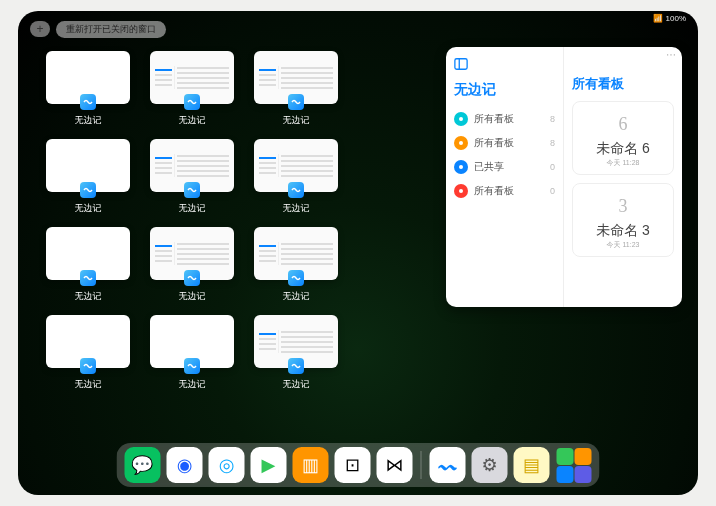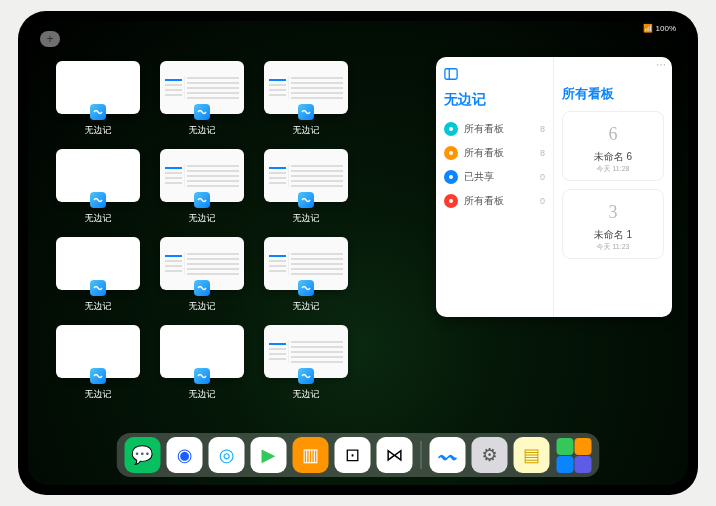--- a/index.html
+++ b/index.html
@@ -6,21 +6,20 @@
 body {
   width: 716px; height: 506px;
   background: #f0f0ee;
   font-family: -apple-system, "PingFang SC", sans-serif;
   display: flex; align-items: center; justify-content: center;
 }
 .device {
   width: 680px; height: 484px;
   background: #000;
   border-radius: 28px;
-  padding: 10px;
   position: relative;
 }
 .screen {
   width: 100%; height: 100%;
   border-radius: 20px;
   background: radial-gradient(circle at 50% 70%, #0a2810 0%, #051808 30%, #020c04 70%, #000 100%),
               linear-gradient(135deg, #0f3818 0%, #04180a 100%);
   position: relative;
   overflow: hidden;
 }
@@ -137,21 +136,21 @@
   border: 1px solid #eee; border-radius: 8px;
   padding: 6px; margin-bottom: 8px;
   display: flex; flex-direction: column; align-items: center;
 }
 .board .sketch {
   width: 32px; height: 32px;
   display: flex; align-items: center; justify-content: center;
   color: #bbb; font-size: 18px;
   font-family: cursive;
 }
-.board .bname { font-size: 10px; color: #444; }
+.board .bname { font-size: 14px; color: #444; }
 .board .bmeta { font-size: 7px; color: #aaa; }
 .dock {
   position: absolute; bottom: 8px; left: 50%; transform: translateX(-50%);
   height: 44px;
   background: rgba(255,255,255,0.22);
   border-radius: 14px;
   padding: 4px 8px;
   display: flex; align-items: center; gap: 6px;
   backdrop-filter: blur(10px);
 }
@@ -174,20 +173,23 @@
 <div class="device">
   <div class="screen">
 
     <div class="status-bar">
       <span>📶</span>
       <span>100%</span>
     </div>
 
     <div class="add-btn">
       <span>+</span>
+    </div>
+    <div class="pill">
+      <span>重新打开已关闭的窗口</span>
     </div>
 
     <div class="area">
       <div class="grid" id="grid">
           <div class="thumb">
             <div class="card">
               <div class="badge">
                 <svg viewBox="0 0 10 10">
                   <path d="M1 5 Q3 2 5 5 T9 5" stroke="#fff" stroke-width="1.4" fill="none"></path>
                 </svg>
@@ -450,21 +452,21 @@
         <div class="panel-right">
           <div class="rtitle">所有看板</div>
           <div id="boards">
               <div class="board">
                 <div class="sketch">6</div>
                 <div class="bname">未命名 6</div>
                 <div class="bmeta">今天 11:28</div>
               </div>
               <div class="board">
                 <div class="sketch">3</div>
-                <div class="bname">未命名 1</div>
+                <div class="bname">未命名 3</div>
                 <div class="bmeta">今天 11:23</div>
               </div>
             </div>
         </div>
       </div>
     </div>
 
     <div class="dock" id="dock">
         <div class="app-icon" style="background: rgb(7, 193, 96);">💬</div>
         <div class="app-icon" style="background: rgb(255, 255, 255); color: rgb(26, 92, 255);">◉</div>

